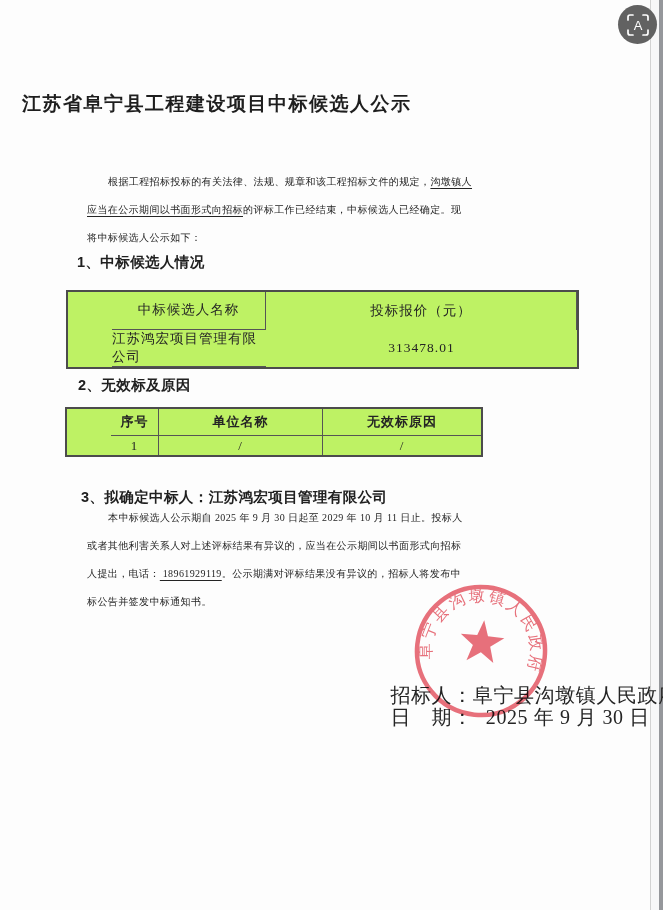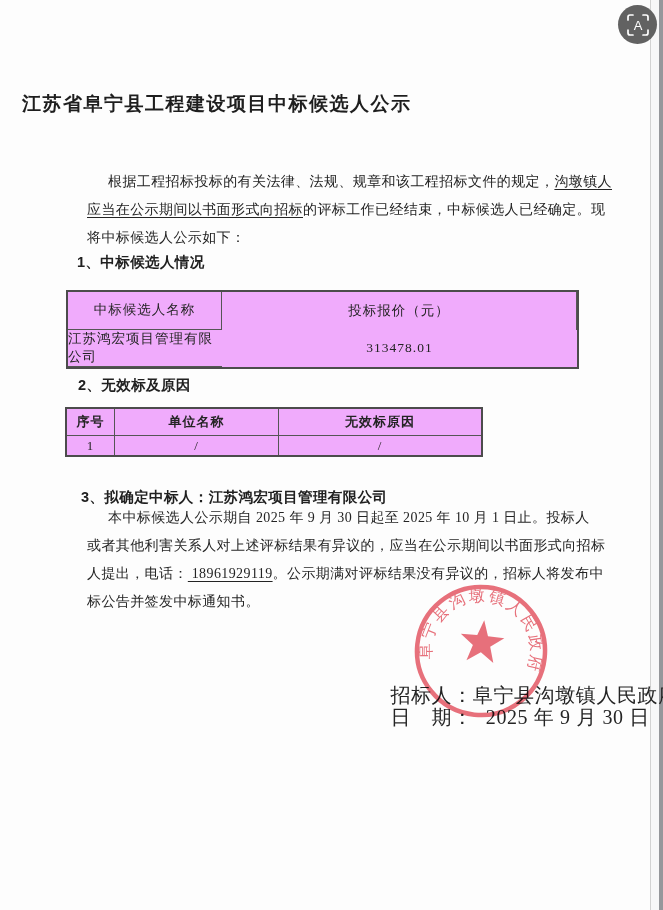--- a/index.html
+++ b/index.html
@@ -62,21 +62,21 @@
   }
   
   .para {
     position: absolute;
     left: 87px;
     width: 515px;
   }
   .para .doc-line {
     height: 28px;
     line-height: 28px;
-    font-size: 14px;
+    font-size: 10px;
     letter-spacing: 0.4px;
     white-space: pre;
     color: #242424;
   }
   .para .indent { padding-left: 21px; }
   .seg-u {
     text-decoration: underline;
     text-underline-offset: 3px;
     text-decoration-thickness: 1px;
   }
@@ -92,22 +92,23 @@
     color: #202020;
   }
   #sec1 { left: 77px; top: 253px; }
   #sec2 { left: 78px; top: 376px; }
   #sec3 { left: 81px; top: 488px; }
   
   .grid-table {
     position: absolute;
     display: grid;
     border: 2px solid #4c4c4c;
-    background: #f0abfc;
+    background: #bef264;
     box-sizing: border-box;
+    padding-left: 44px;
   }
   .grid-table .cell {
     display: flex;
     align-items: center;
     justify-content: center;
     font-size: 13.5px;
     letter-spacing: 1px;
     color: #242424;
     border-right: 1.5px solid #555;
     border-bottom: 1.5px solid #555;
@@ -200,21 +201,21 @@
     <div class="cell th">单位名称</div>
     <div class="cell th last-col">无效标原因</div>
     <div class="cell last-row">1</div>
     <div class="cell last-row">/</div>
     <div class="cell last-col last-row">/</div>
   </div>
 
   <div class="sec-heading" id="sec3">3、拟确定中标人：江苏鸿宏项目管理有限公司</div>
 
   <div class="para" id="notice-para">
-    <div class="doc-line indent"><span>本中标候选人公示期自 2025 年 9 月 30 日起至 2025 年 10 月 1 日止。投标人</span></div>
+    <div class="doc-line indent"><span>本中标候选人公示期自 2025 年 9 月 30 日起至 2029 年 10 月 11 日止。投标人</span></div>
     <div class="doc-line"><span>或者其他利害关系人对上述评标结果有异议的，应当在公示期间以书面形式向招标</span></div>
     <div class="doc-line"><span>人提出，电话：</span><span class="seg-u"> 18961929119</span><span>。公示期满对评标结果没有异议的，招标人将发布中</span></div>
     <div class="doc-line"><span>标公告并签发中标通知书。</span></div>
   </div>
 
   <div class="sig-line" id="sig-tenderer">
     <span class="sig-label">招标人：</span><span class="sig-value">阜宁县沟墩镇人民政府</span>
   </div>
   <div class="sig-line" id="sig-date">
     <span class="sig-label">日　期：</span><span class="sig-value">2025 年 9 月 30 日</span>

